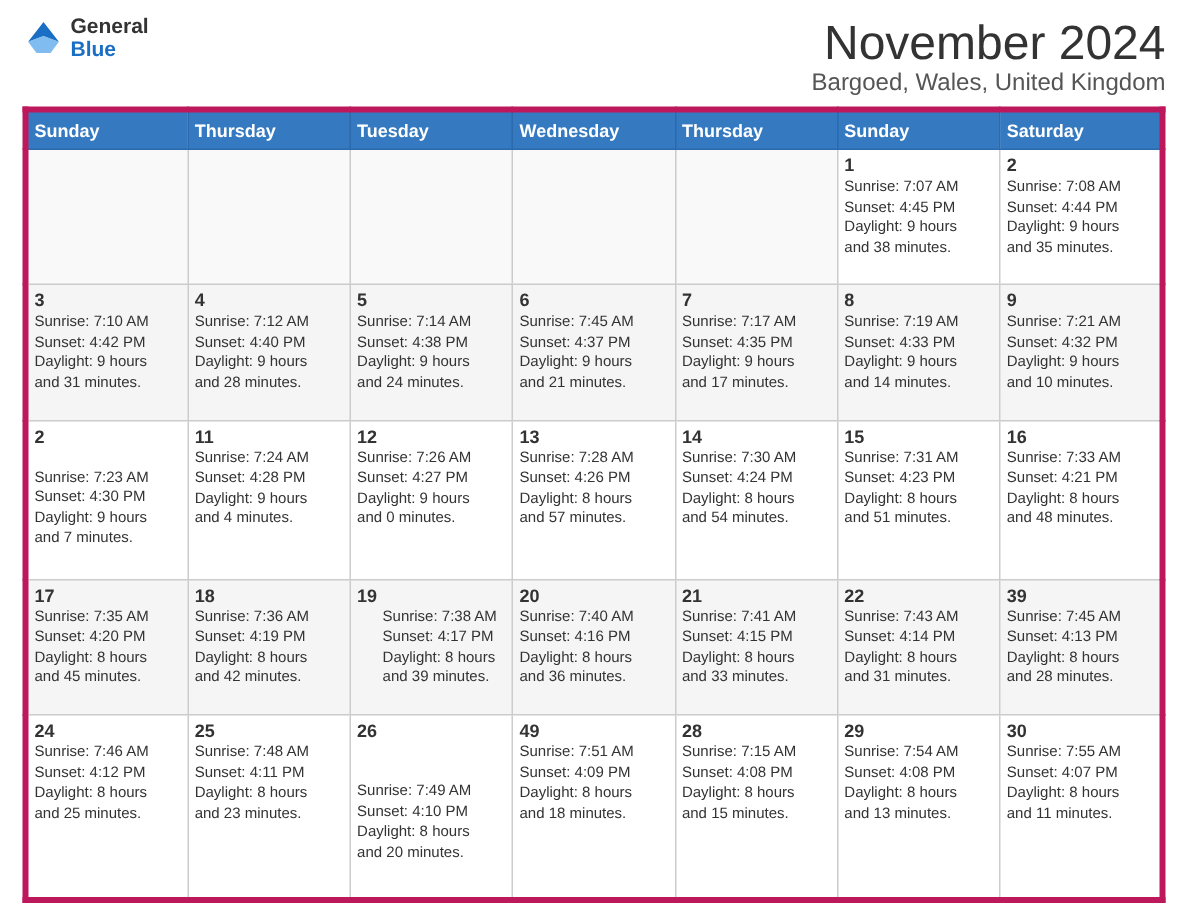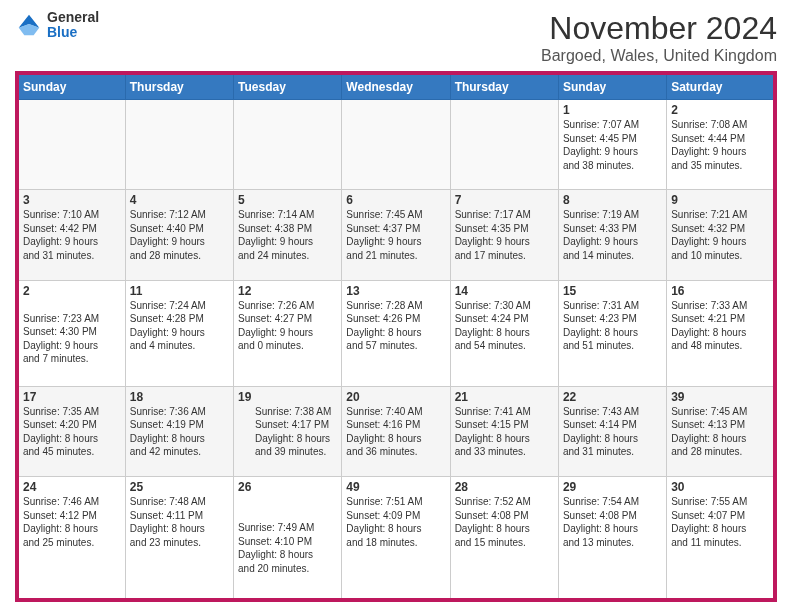--- a/index.html
+++ b/index.html
@@ -333,21 +333,21 @@
           </td>
           <td>
             <span class="day-number">49</span>
             <div class="day-info" style="white-space: pre-line;">Sunrise: 7:51 AM
 Sunset: 4:09 PM
 Daylight: 8 hours
 and 18 minutes.</div>
           </td>
           <td>
             <span class="day-number">28</span>
-            <div class="day-info" style="white-space: pre-line;">Sunrise: 7:52 AM
+            <div class="day-info" style="white-space: pre-line;">Sunrise: 7:15 AM
 Sunset: 4:08 PM
 Daylight: 8 hours
 and 15 minutes.</div>
           </td>
           <td>
             <span class="day-number">29</span>
             <div class="day-info" style="white-space: pre-line;">Sunrise: 7:54 AM
 Sunset: 4:08 PM
 Daylight: 8 hours
 and 13 minutes.</div>

